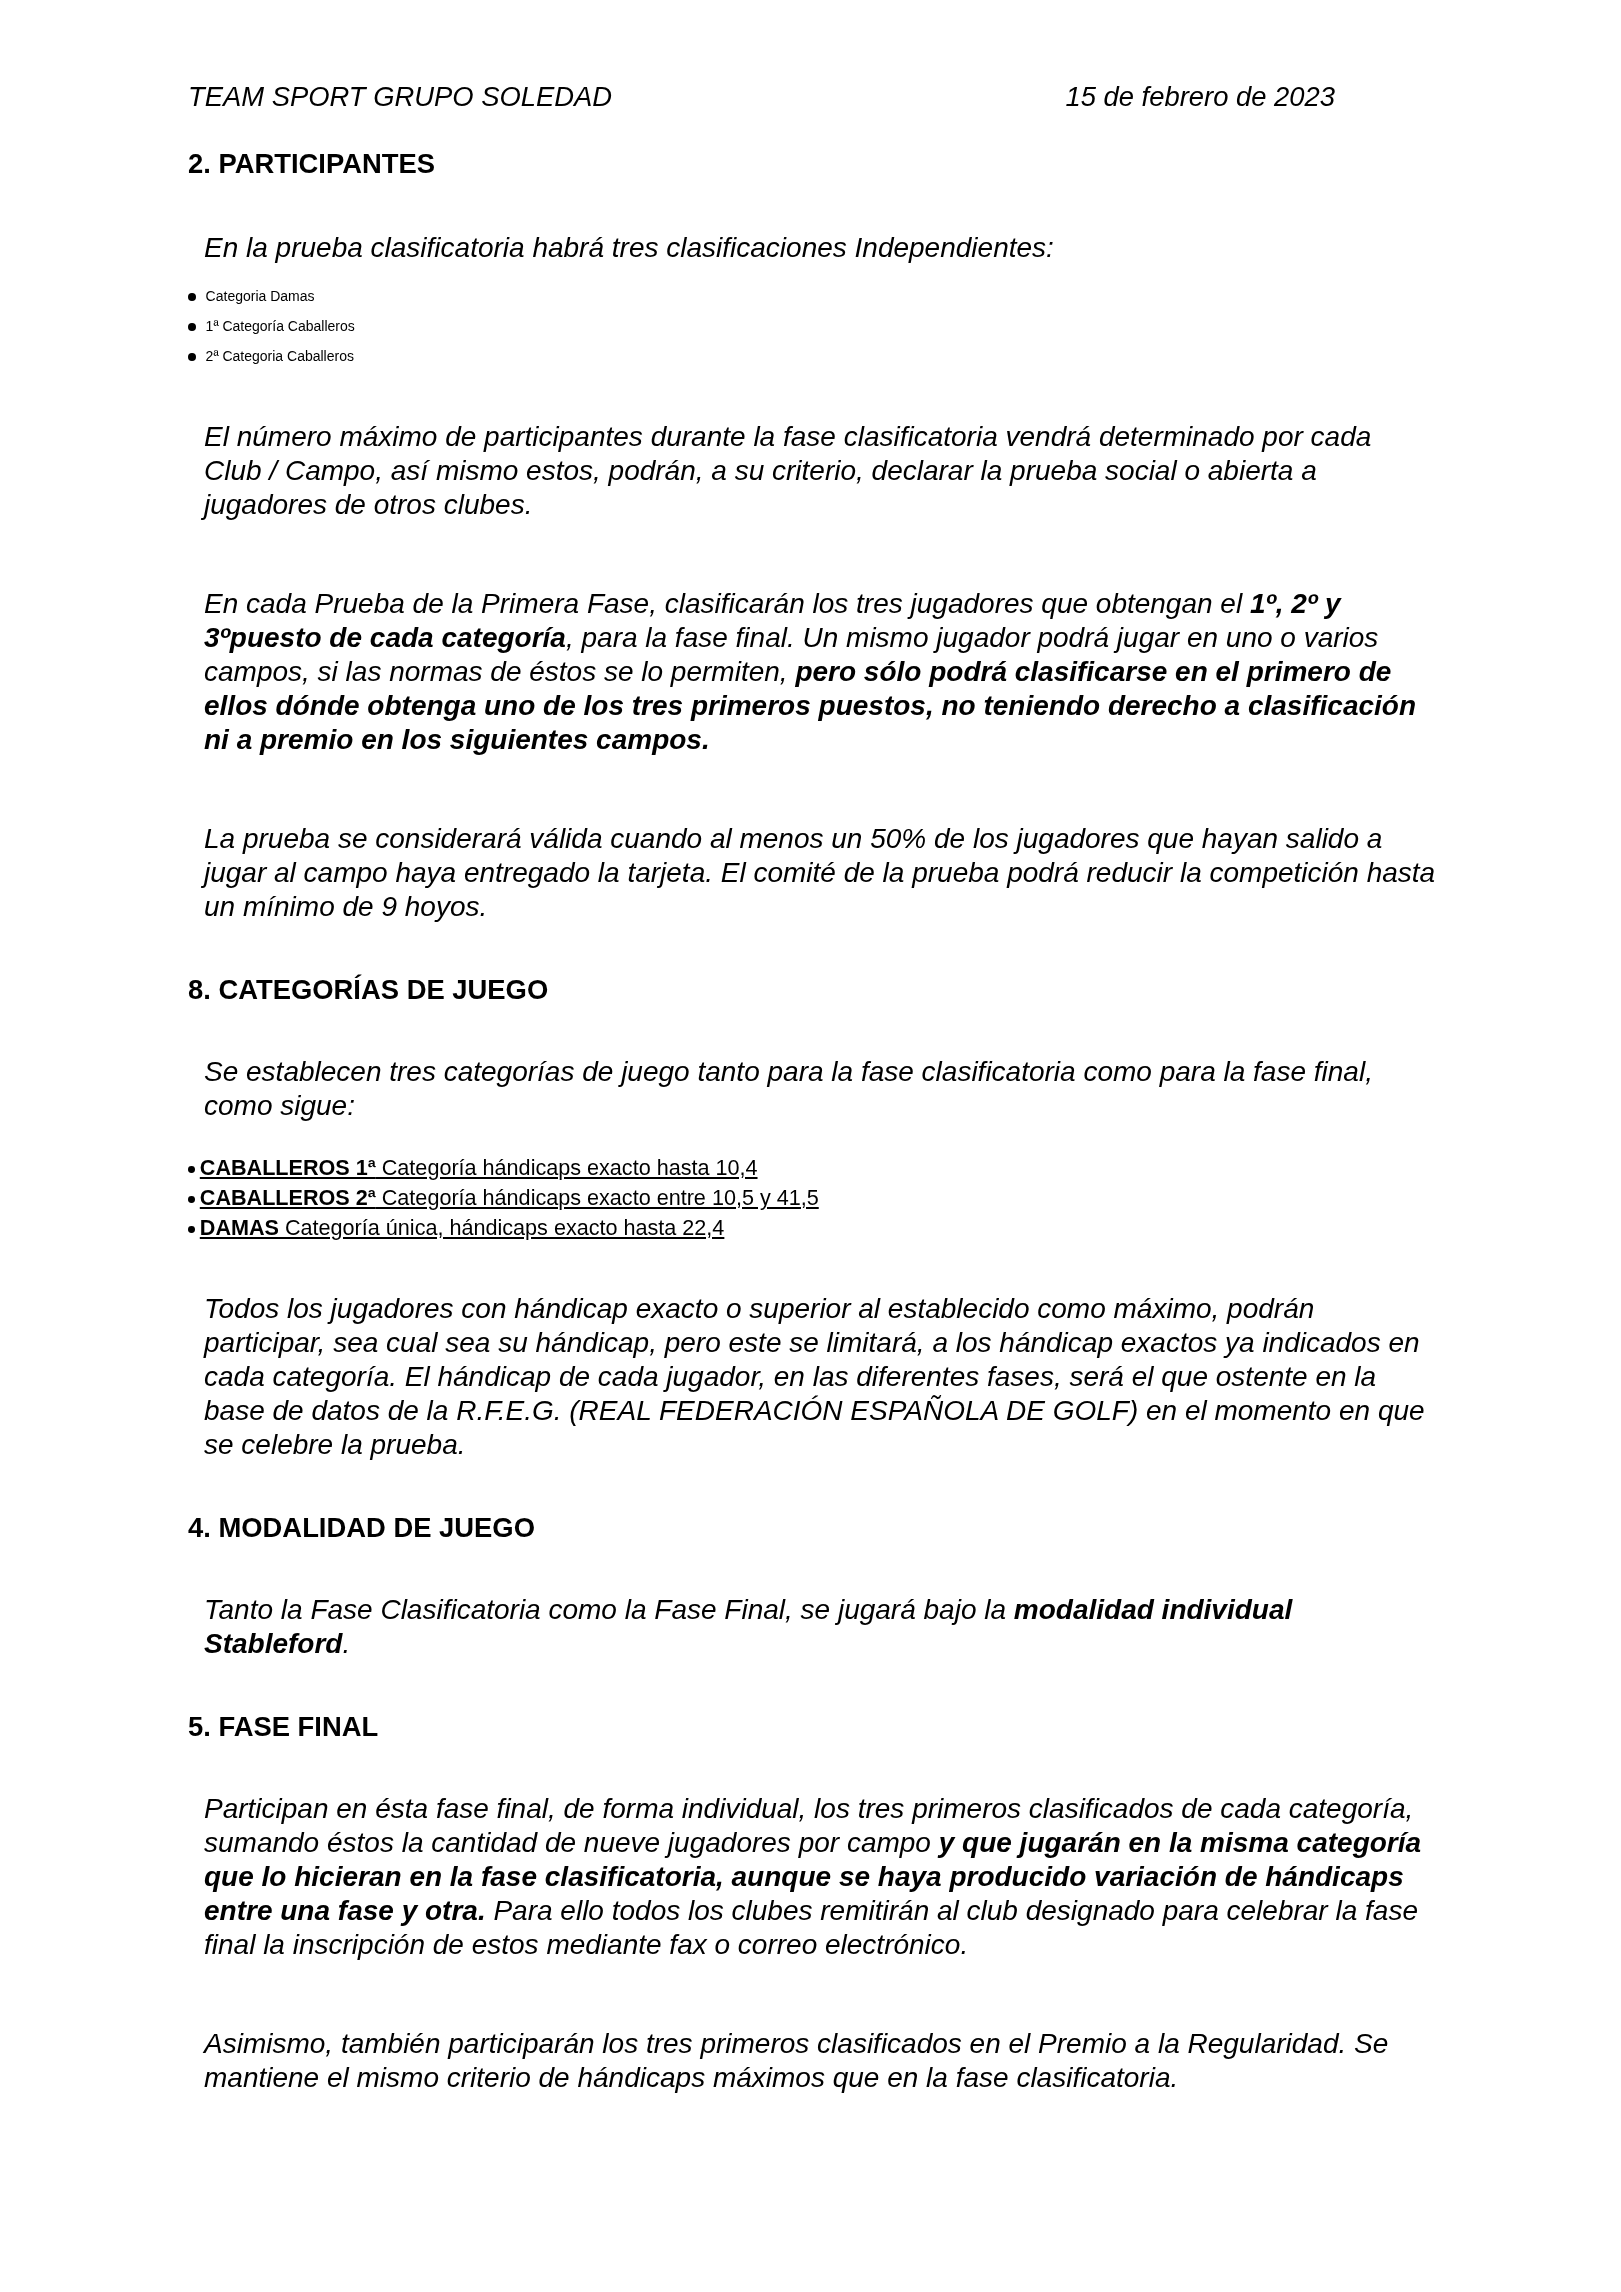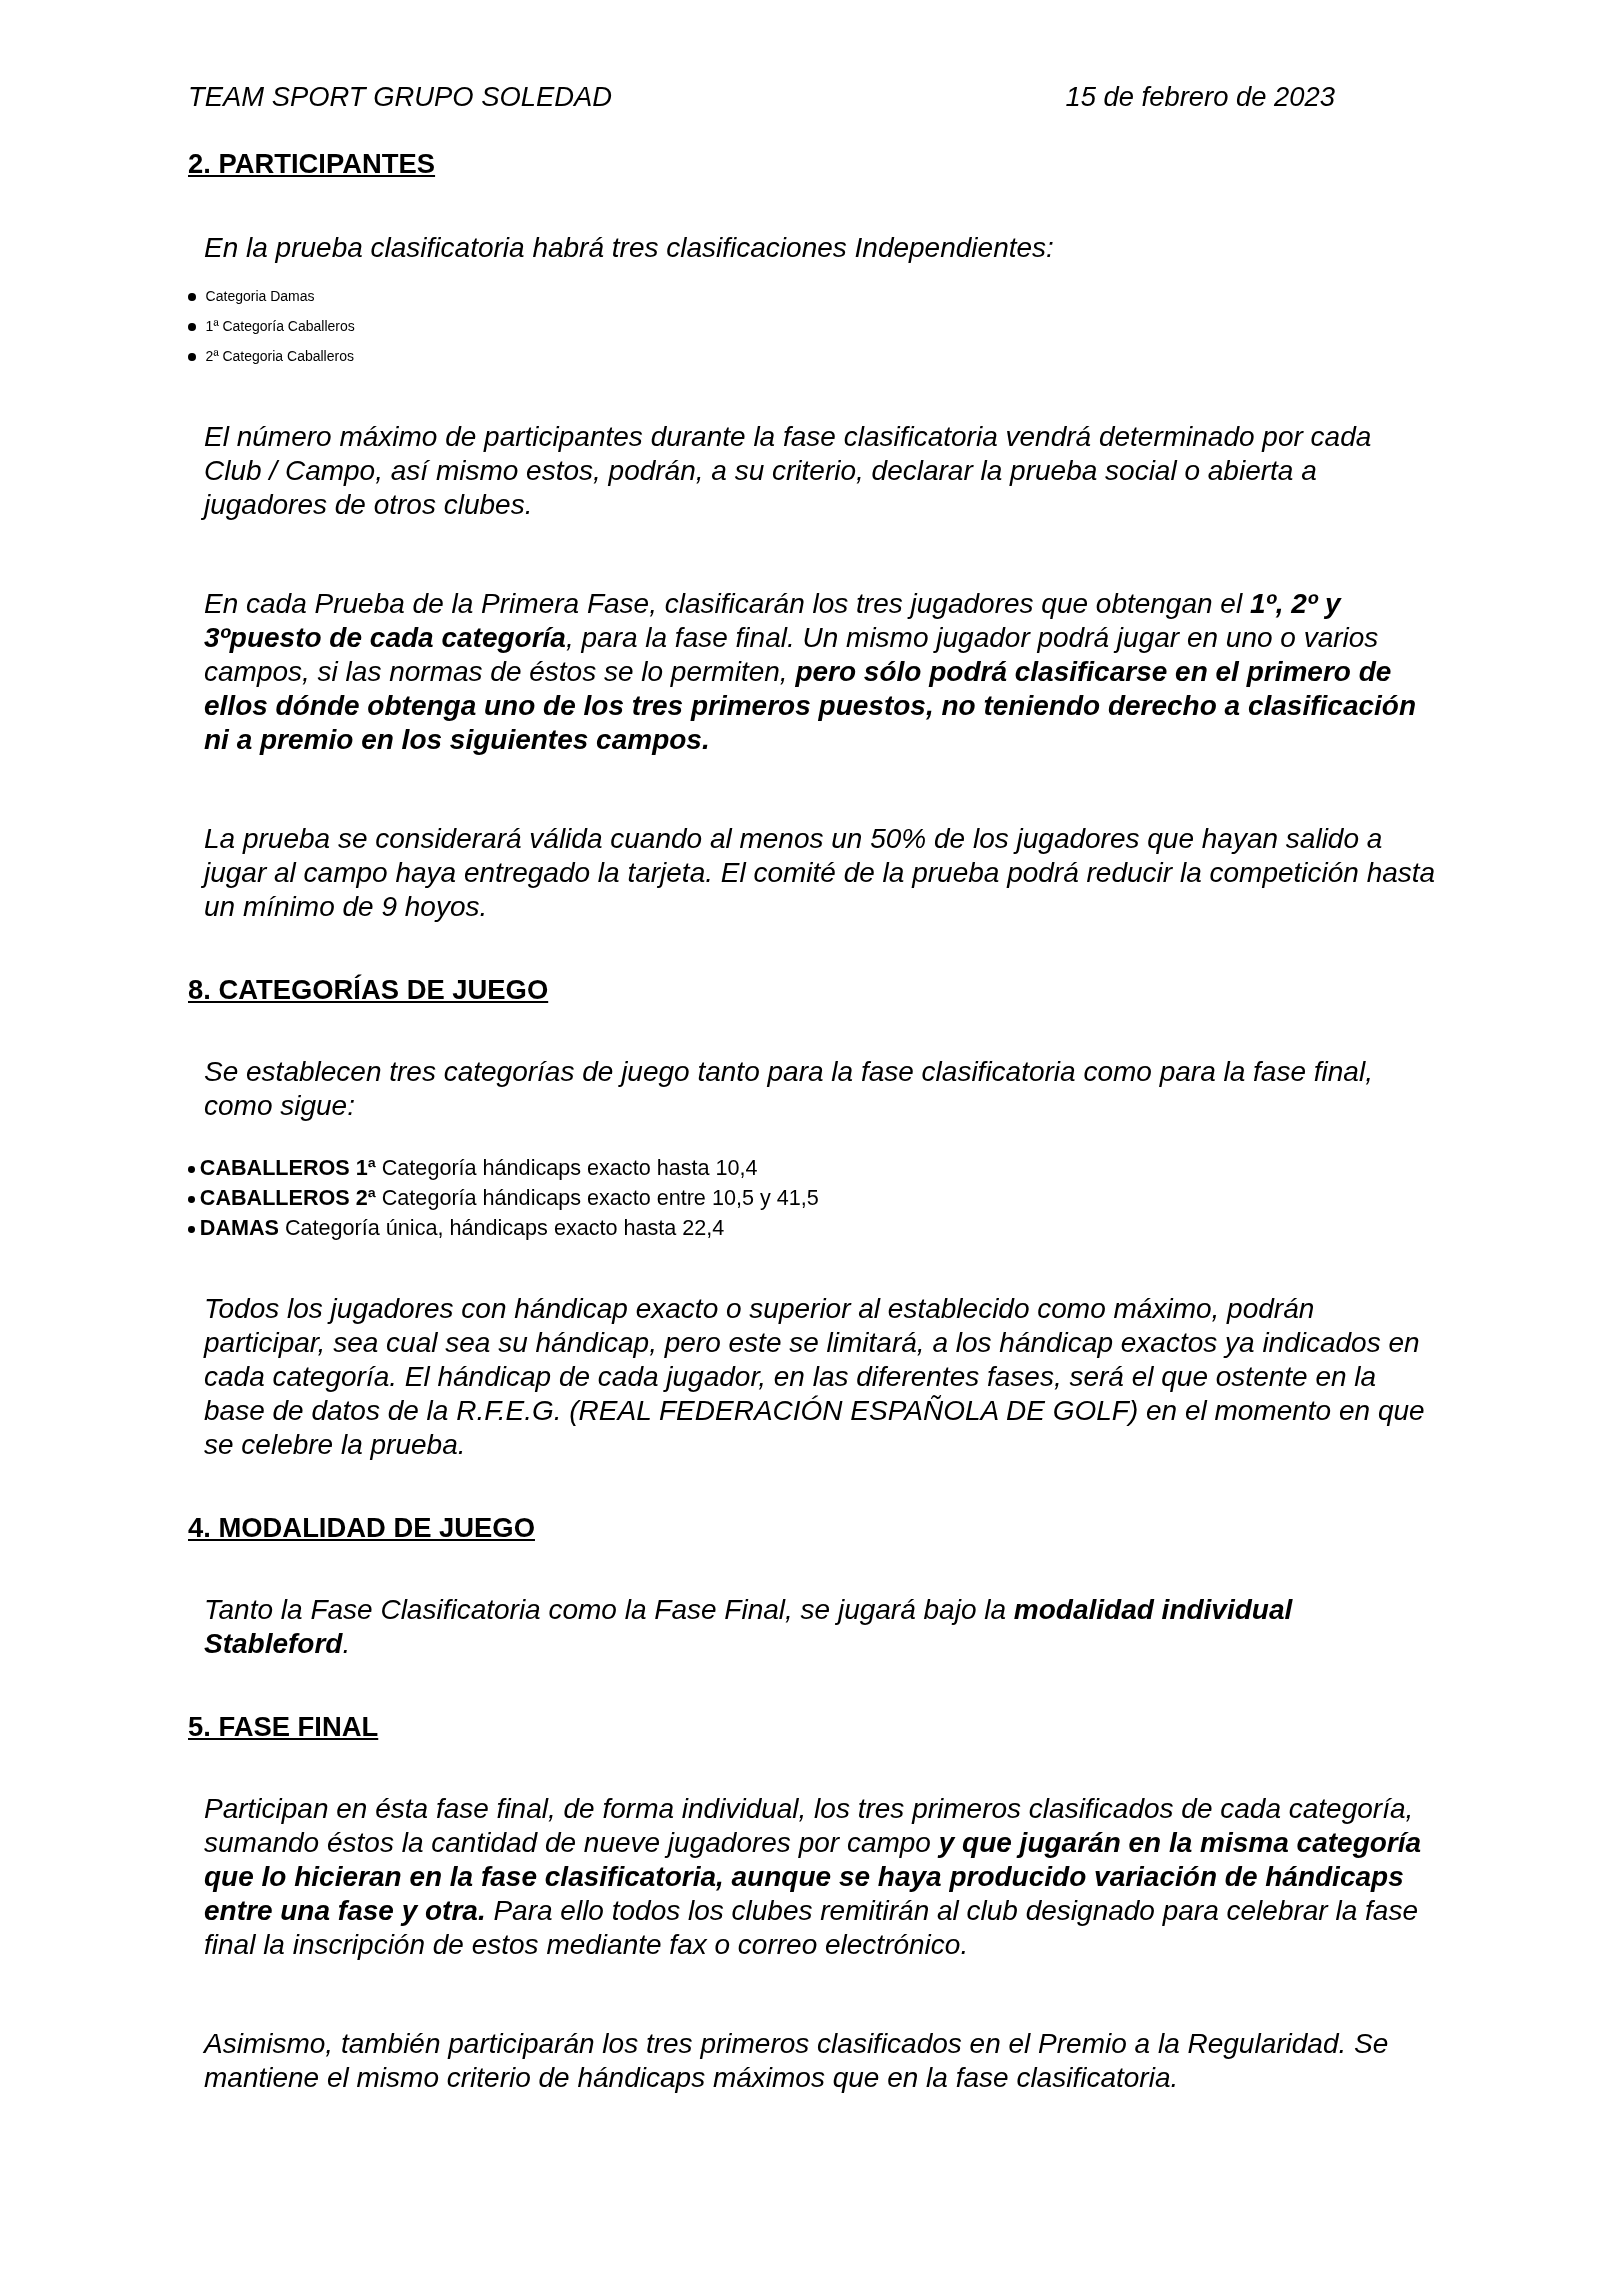--- a/index.html
+++ b/index.html
@@ -13,37 +13,37 @@
     }
     .page { position: absolute; left: 0; top: 0; width: 1448px; height: 2293px; padding-left: 36px; }
     .header {
       position: absolute; left: 188px; top: 80px; width: 1147px;
       font-style: italic; font-size: 27.4px; line-height: 33px;
     }
     .header .left { position: absolute; left: 0; top: 0; }
     .header .right { position: absolute; right: 0; top: 0; }
     .content { position: absolute; left: 188px; top: 147px; width: 1264px; }
     h2 {
-      font-size: 27.4px; font-weight: bold; margin: 0; line-height: 33px; text-decoration: underline;
+      font-size: 27.4px; font-weight: bold; margin: 0; line-height: 33px;
     }
     p {
       font-size: 28px; line-height: 34px; margin: 16px; font-style: italic;
     }
     .b { font-weight: bold; }
     ul.small {
       list-style: none; margin: 0; padding: 0;
       font-size: 14px; line-height: 30px;
     }
     ul.small li { position: relative; padding-left: 17.6px; }
     ul.small li .dot {
       position: absolute; left: 0; top: 11.8px;
       width: 7.8px; height: 7.8px; border-radius: 50%; background: #000;
     }
     ul.cat { list-style: none; margin: 0; padding: 0; font-size: 21.6px; line-height: 30px; }
-    ul.cat li { position: relative; padding-left: 11.8px; }
+    ul.cat li { position: relative; padding-left: 11.8px; text-decoration: underline; }
     ul.cat li .dot {
       position: absolute; left: 0; top: 13.7px;
       width: 6.9px; height: 6.9px; border-radius: 50%; background: #000;
     }
     .gap-s { height: 13.7px; }
     .gap-m { height: 33px; }
     .gap-l { height: 35px; }
   </style>
 </head>
 <body>

